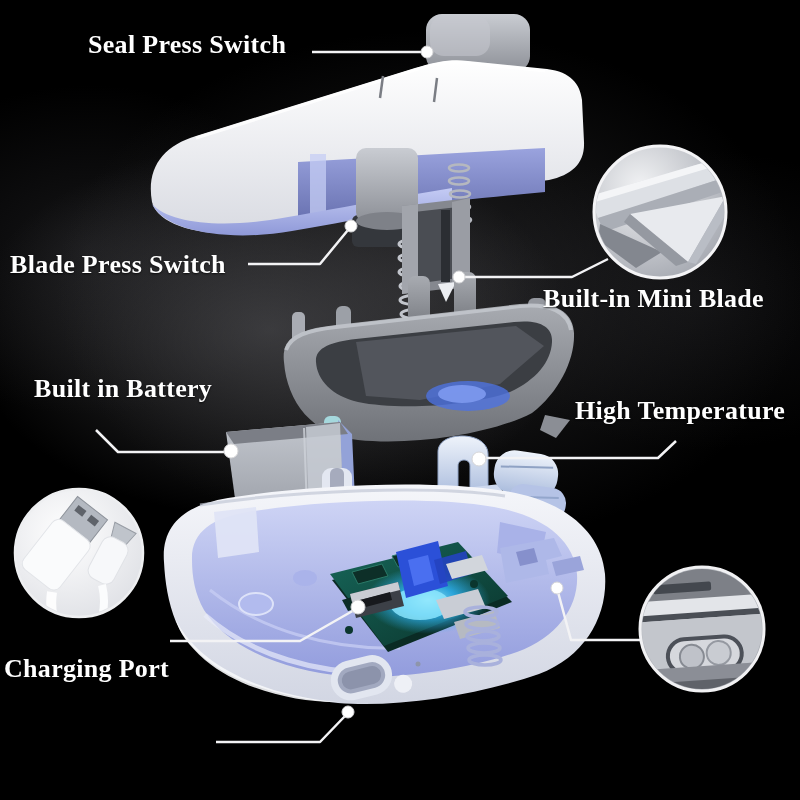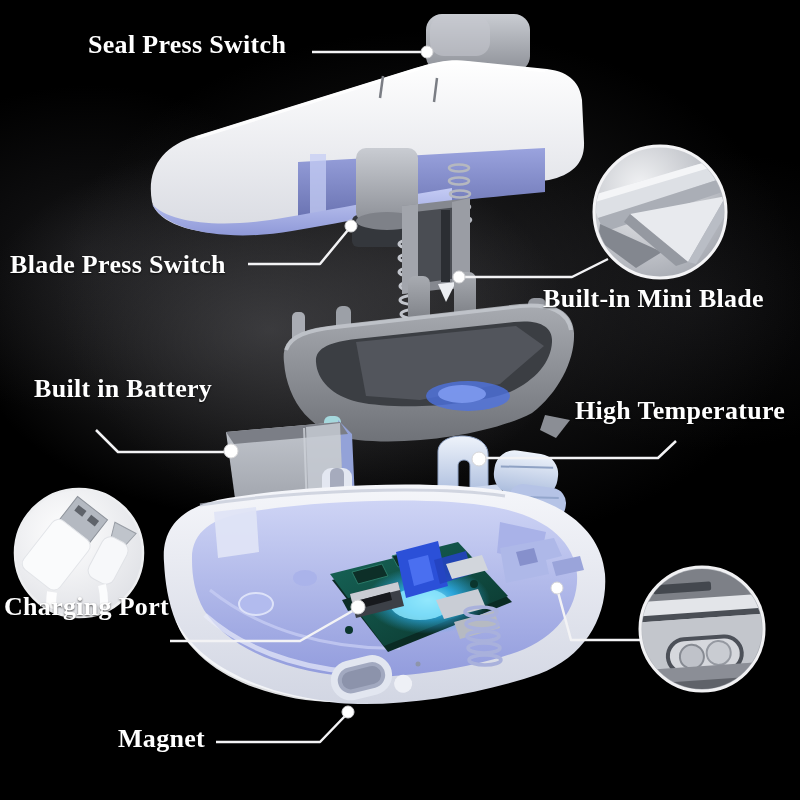--- a/index.html
+++ b/index.html
@@ -18,21 +18,21 @@
   .label{
     position:absolute;color:#fff;font-weight:bold;font-size:26px;
     letter-spacing:.3px;white-space:nowrap;
     text-shadow:0 1px 2px rgba(0,0,0,.7);
   }
   .lbl-seal{left:88px;top:30px;}
   .lbl-blade{left:10px;top:250px;}
   .lbl-miniblade{left:543px;top:284px;}
   .lbl-battery{left:8px;top:374px;margin-left:26px;}
   .lbl-hightemp{left:575px;top:396px;}
-  .lbl-charging{left:4px;top:592px;text-align:center;}
+  .lbl-charging{left:4px;top:654px;text-align:center;}
   .lbl-master{left:622px;top:702px;}
   .lbl-magnet{left:118px;top:724px;}
 </style>
 </head>
 <body>
 
 <div class="stage">
 
   <svg class="art" width="800" height="800" viewBox="0 0 800 800">
     <defs>
@@ -337,15 +337,14 @@
       <circle cx="348" cy="712" r="6"></circle>
     </g>
   </svg>
 
   <div class="label lbl-seal">Seal Press Switch</div>
   <div class="label lbl-blade">Blade Press Switch</div>
   <div class="label lbl-miniblade">Built-in Mini Blade</div>
   <div class="label lbl-battery">Built in Battery</div>
   <div class="label lbl-hightemp">High Temperature</div>
   <div class="label lbl-charging">Charging Port</div>
-  <div class="label lbl-magnet">Magnet</div>
 
 </div>
 
 </body></html>

